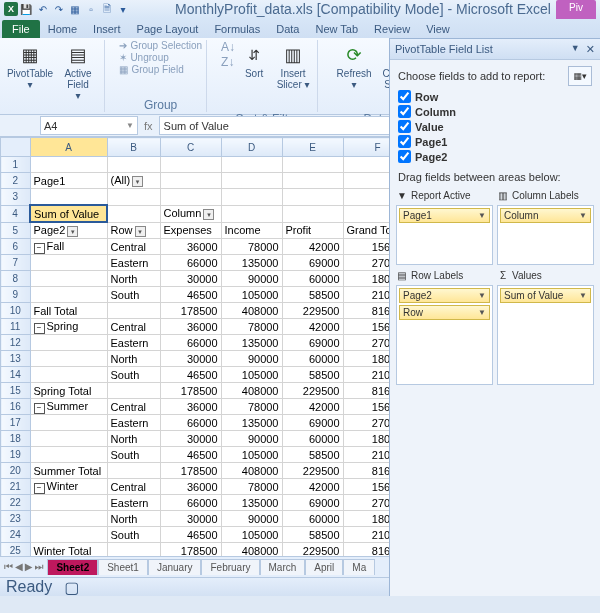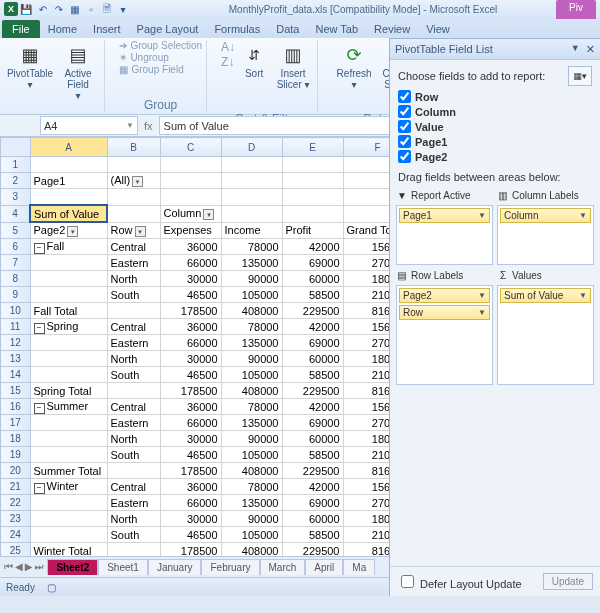--- a/index.html
+++ b/index.html
@@ -1,19 +1,19 @@
 <!DOCTYPE html>
 <html><head>
 <meta charset="utf-8">
 <style>
 html,body{margin:0;padding:0;font-family:"Segoe UI",Tahoma,sans-serif;font-size:11px;color:#333;background:#dfe9f5;width:600px;height:613px;overflow:hidden}
 .titlebar{height:18px;background:linear-gradient(#e9f1fb,#d7e6f7);display:flex;align-items:center;padding:0 4px}
 .qat{display:flex;gap:2px;align-items:center}
 .qat-ico{width:14px;height:14px;display:flex;align-items:center;justify-content:center;font-size:10px;color:#2a5a9a}
-.titlebar .title{flex:1;text-align:center;font-size:10px;color:#4a6a90}
+.titlebar .title{flex:1;text-align:center;font-size:14px;color:#4a6a90}
 .app-ico{width:14px;height:14px;background:#217346;color:#fff;font-size:9px;font-weight:bold;display:flex;align-items:center;justify-content:center;border-radius:2px}
 .tabbar{height:20px;display:flex;align-items:flex-end;padding-left:2px;background:linear-gradient(#d7e6f7,#cfdff3)}
 .tab{padding:3px 8px;font-size:11px;color:#3b5a80;cursor:pointer}
 .tab.file{background:#207245;color:#fff;border-radius:2px 2px 0 0;padding:3px 10px}
 .ctx-tab{position:absolute;right:4px;top:0;width:40px;height:19px;background:#c061c0;color:#fff;font-size:10px;text-align:center;line-height:15px;border-radius:2px 2px 0 0}
 .ribbon{height:72px;background:linear-gradient(#f6faff,#e4eefb);border-bottom:1px solid #b6c9e1;display:flex;padding:2px 4px;gap:10px}
 .rgroup{display:flex;flex-direction:column;align-items:center;padding:0 4px;border-right:1px solid #cdd9eb}
 .rgroup:last-child{border-right:none}
 .rgroup-body{display:flex;gap:4px;align-items:flex-start;height:54px}
 .rgroup-label{font-size:12px;color:#5a7aa0;margin-top:20px}
@@ -34,21 +34,21 @@
 table.grid td.rh{background:linear-gradient(90deg,#f4f9ff,#dde9f8);text-align:center;font-size:10px;color:#3b5a80;border:1px solid #b6c9e1;width:22px}
 th.colh.active{background:#ffe697}
 td.rh.active{background:#ffe697}
 td.num{text-align:right}
 td.pivot-b{border:1px solid #1030c0}
 .drop-sq{display:inline-block;width:9px;height:9px;border:1px solid #888;margin-left:2px;font-size:7px;line-height:9px;text-align:center;color:#555;background:#f0f0f0}
 .sheettabs{position:absolute;bottom:0;left:0;right:0;height:20px;background:#e4eefb;display:flex;align-items:center;border-top:1px solid #b6c9e1;font-size:10px}
 .sheettabs .nav{display:flex;gap:2px;padding:0 4px;color:#777}
 .sheettabs .st{padding:2px 8px;border:1px solid #b6c9e1;border-bottom:none;background:#f0f4fa;color:#555;cursor:pointer}
 .sheettabs .st.active{background:#be185d;font-weight:bold;color:#000}
-.statusbar{height:18px;background:linear-gradient(#e4eefb,#d3e1f3);border-top:1px solid #b6c9e1;display:flex;align-items:center;padding:0 6px;font-size:10px;color:#3b5a80}
+.statusbar{height:18px;background:linear-gradient(#e4eefb,#d3e1f3);border-top:1px solid #b6c9e1;display:flex;align-items:center;padding:0 6px;font-size:16px;color:#3b5a80}
 .field-pane{position:absolute;right:0;top:38px;width:210px;height:557px;background:#eef3fa;border-left:1px solid #9db6d6;border-top:1px solid #9db6d6;display:flex;flex-direction:column;font-size:11px}
 .fp-title{height:20px;background:linear-gradient(#e4eefb,#cfdff3);display:flex;align-items:center;justify-content:space-between;padding:0 5px;font-size:11px;color:#3b5a80;border-bottom:1px solid #b6c9e1}
 .fp-sub{padding:6px 8px 2px;display:flex;justify-content:space-between;align-items:center;color:#333}
 .layout-btn{width:22px;height:18px;border:1px solid #aabcd6;background:#f4f9ff;display:flex;align-items:center;justify-content:center;font-size:9px}
 .field-list{padding:2px 8px;display:flex;flex-direction:column;gap:2px}
 .field-item{display:flex;align-items:center;gap:4px}
 .field-item input{margin:0}
 .field-item label{font-weight:bold}
 .fp-drag-label{padding:6px 8px 2px;color:#333}
 .drop-areas{display:grid;grid-template-columns:1fr 1fr;grid-template-rows:auto 60px auto 100px;gap:4px;padding:4px 6px}
@@ -513,17 +513,13 @@
           <span class="dd">▼</span>
         </div>
       </div>
     <div class="dropzone" id="dz-vals">
         <div class="pill">
           <span>Sum of Value</span>
           <span class="dd">▼</span>
         </div>
       </div>
   </div>
-  <div class="fp-footer">
-    <label><input type="checkbox" style=""> <span>Defer Layout Update</span></label>
-    <button>Update</button>
-  </div>
 </div>
 
 </body></html>

